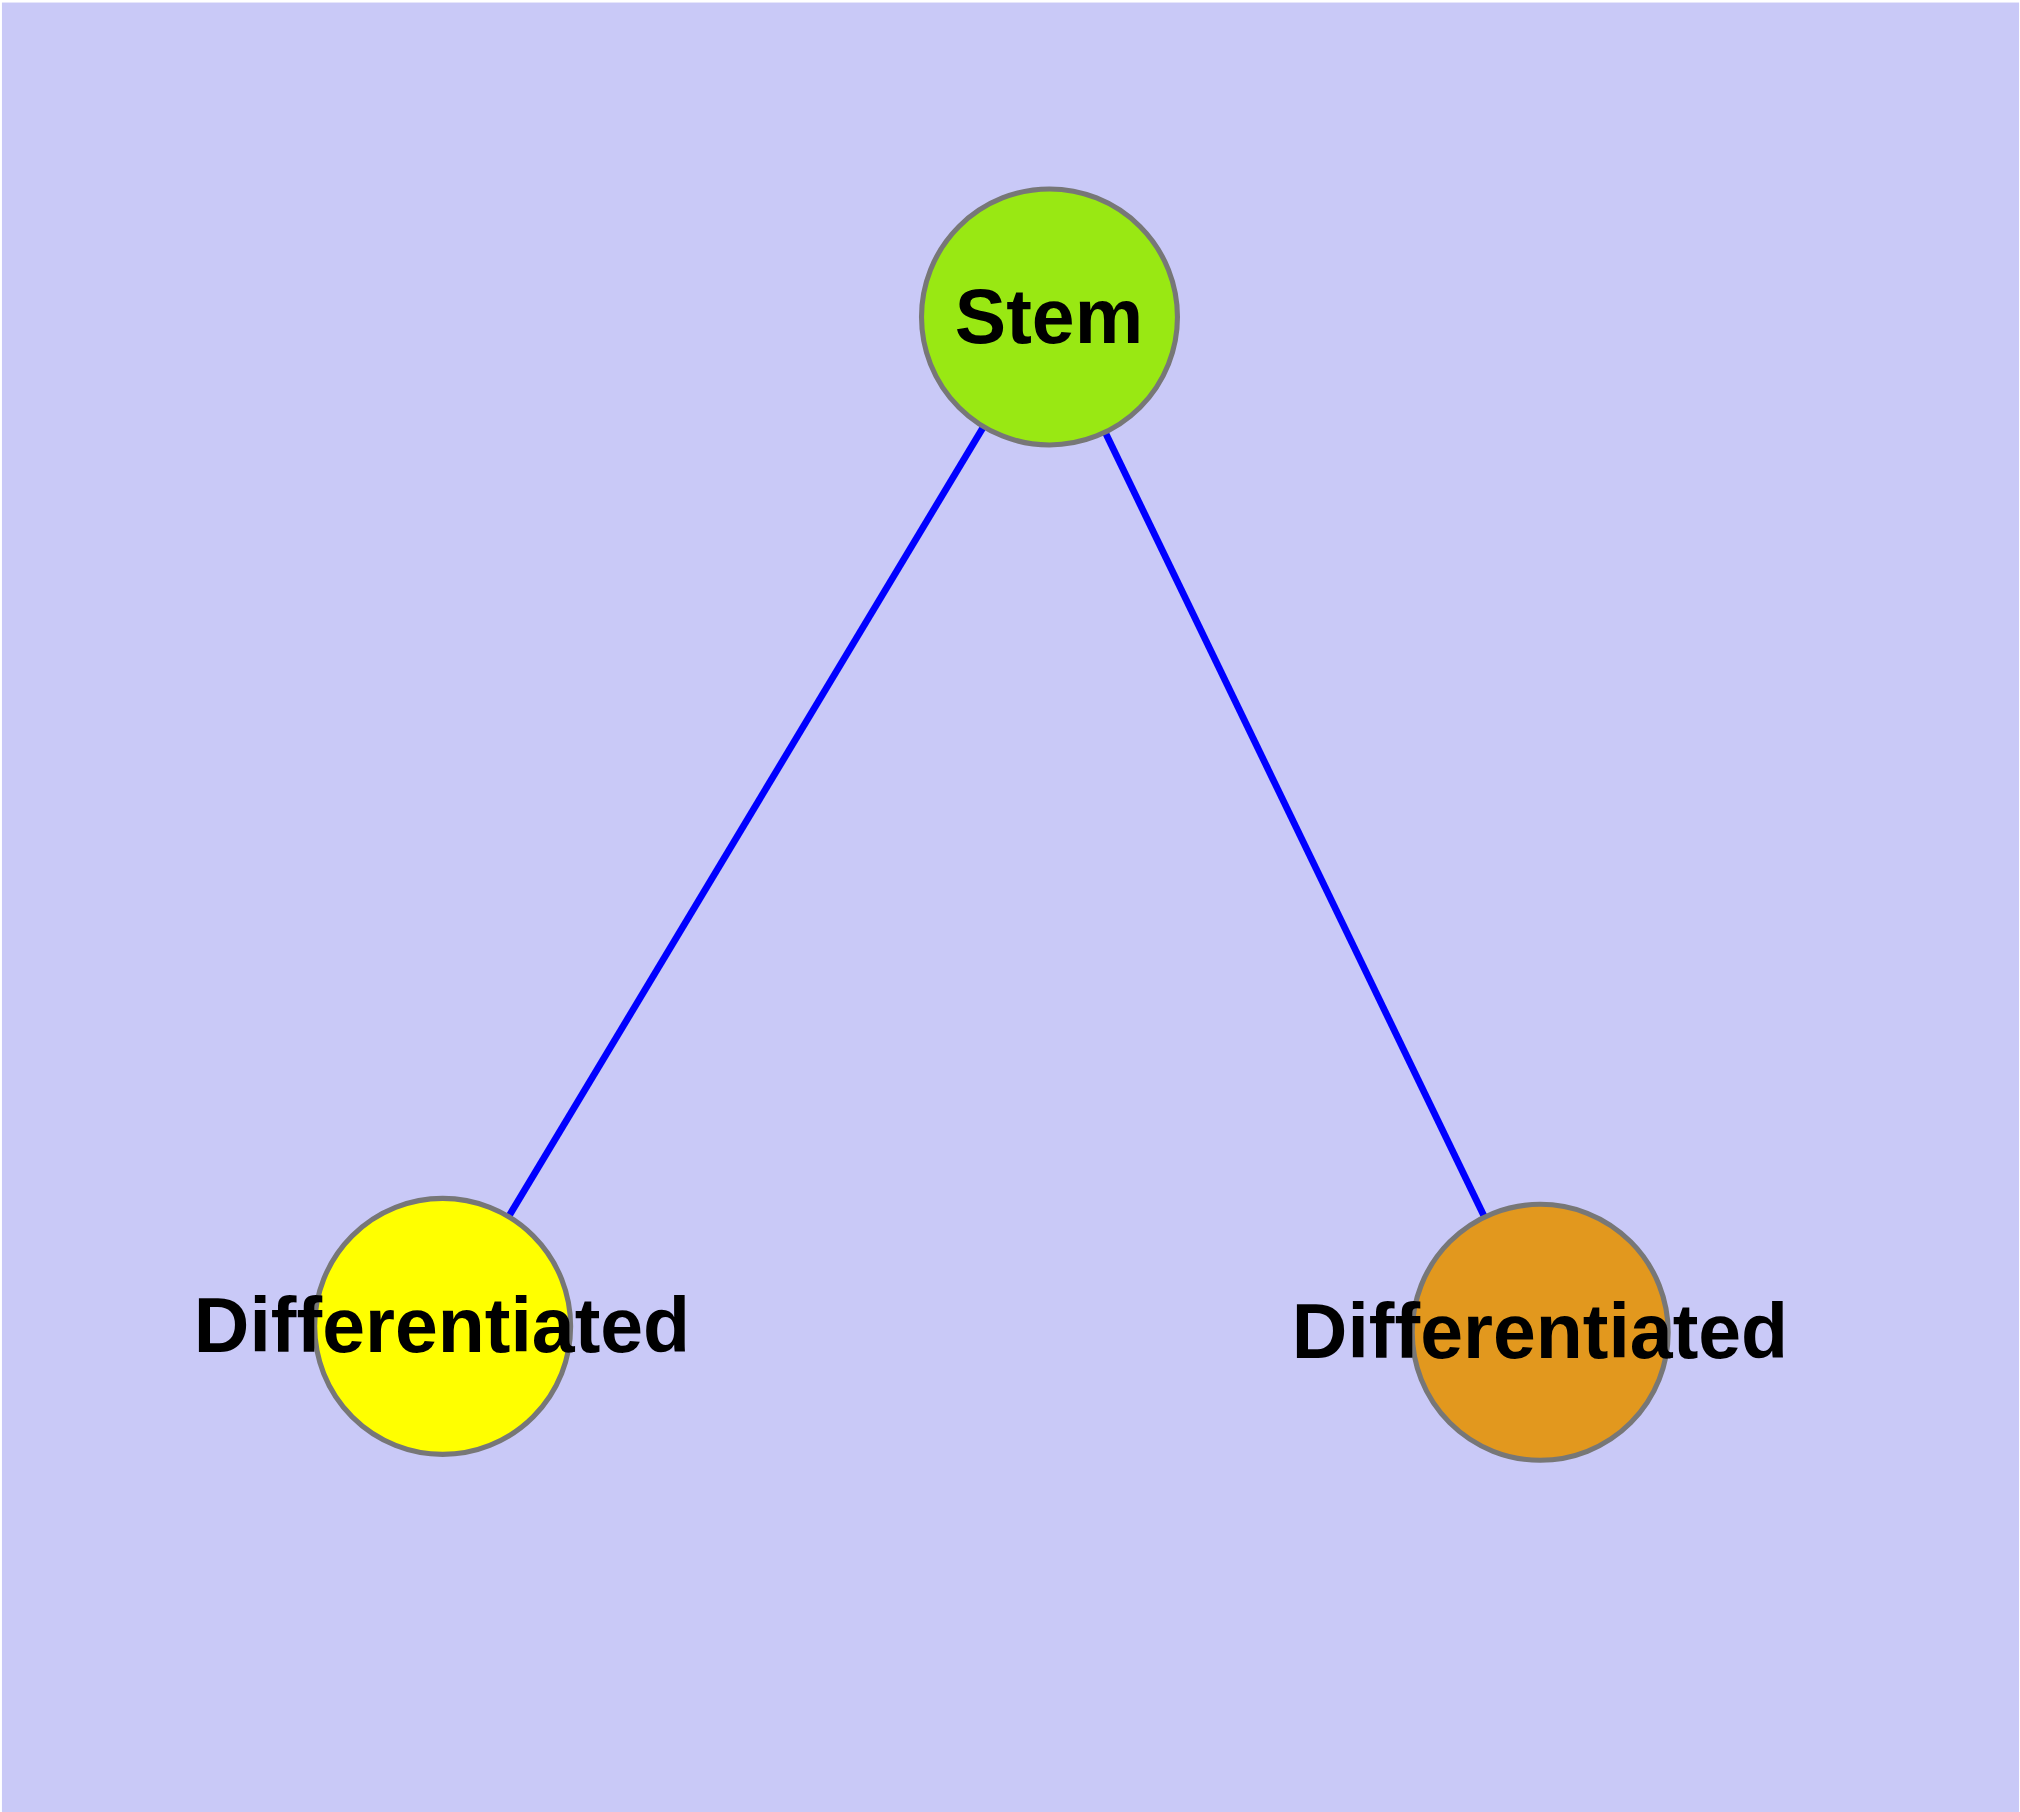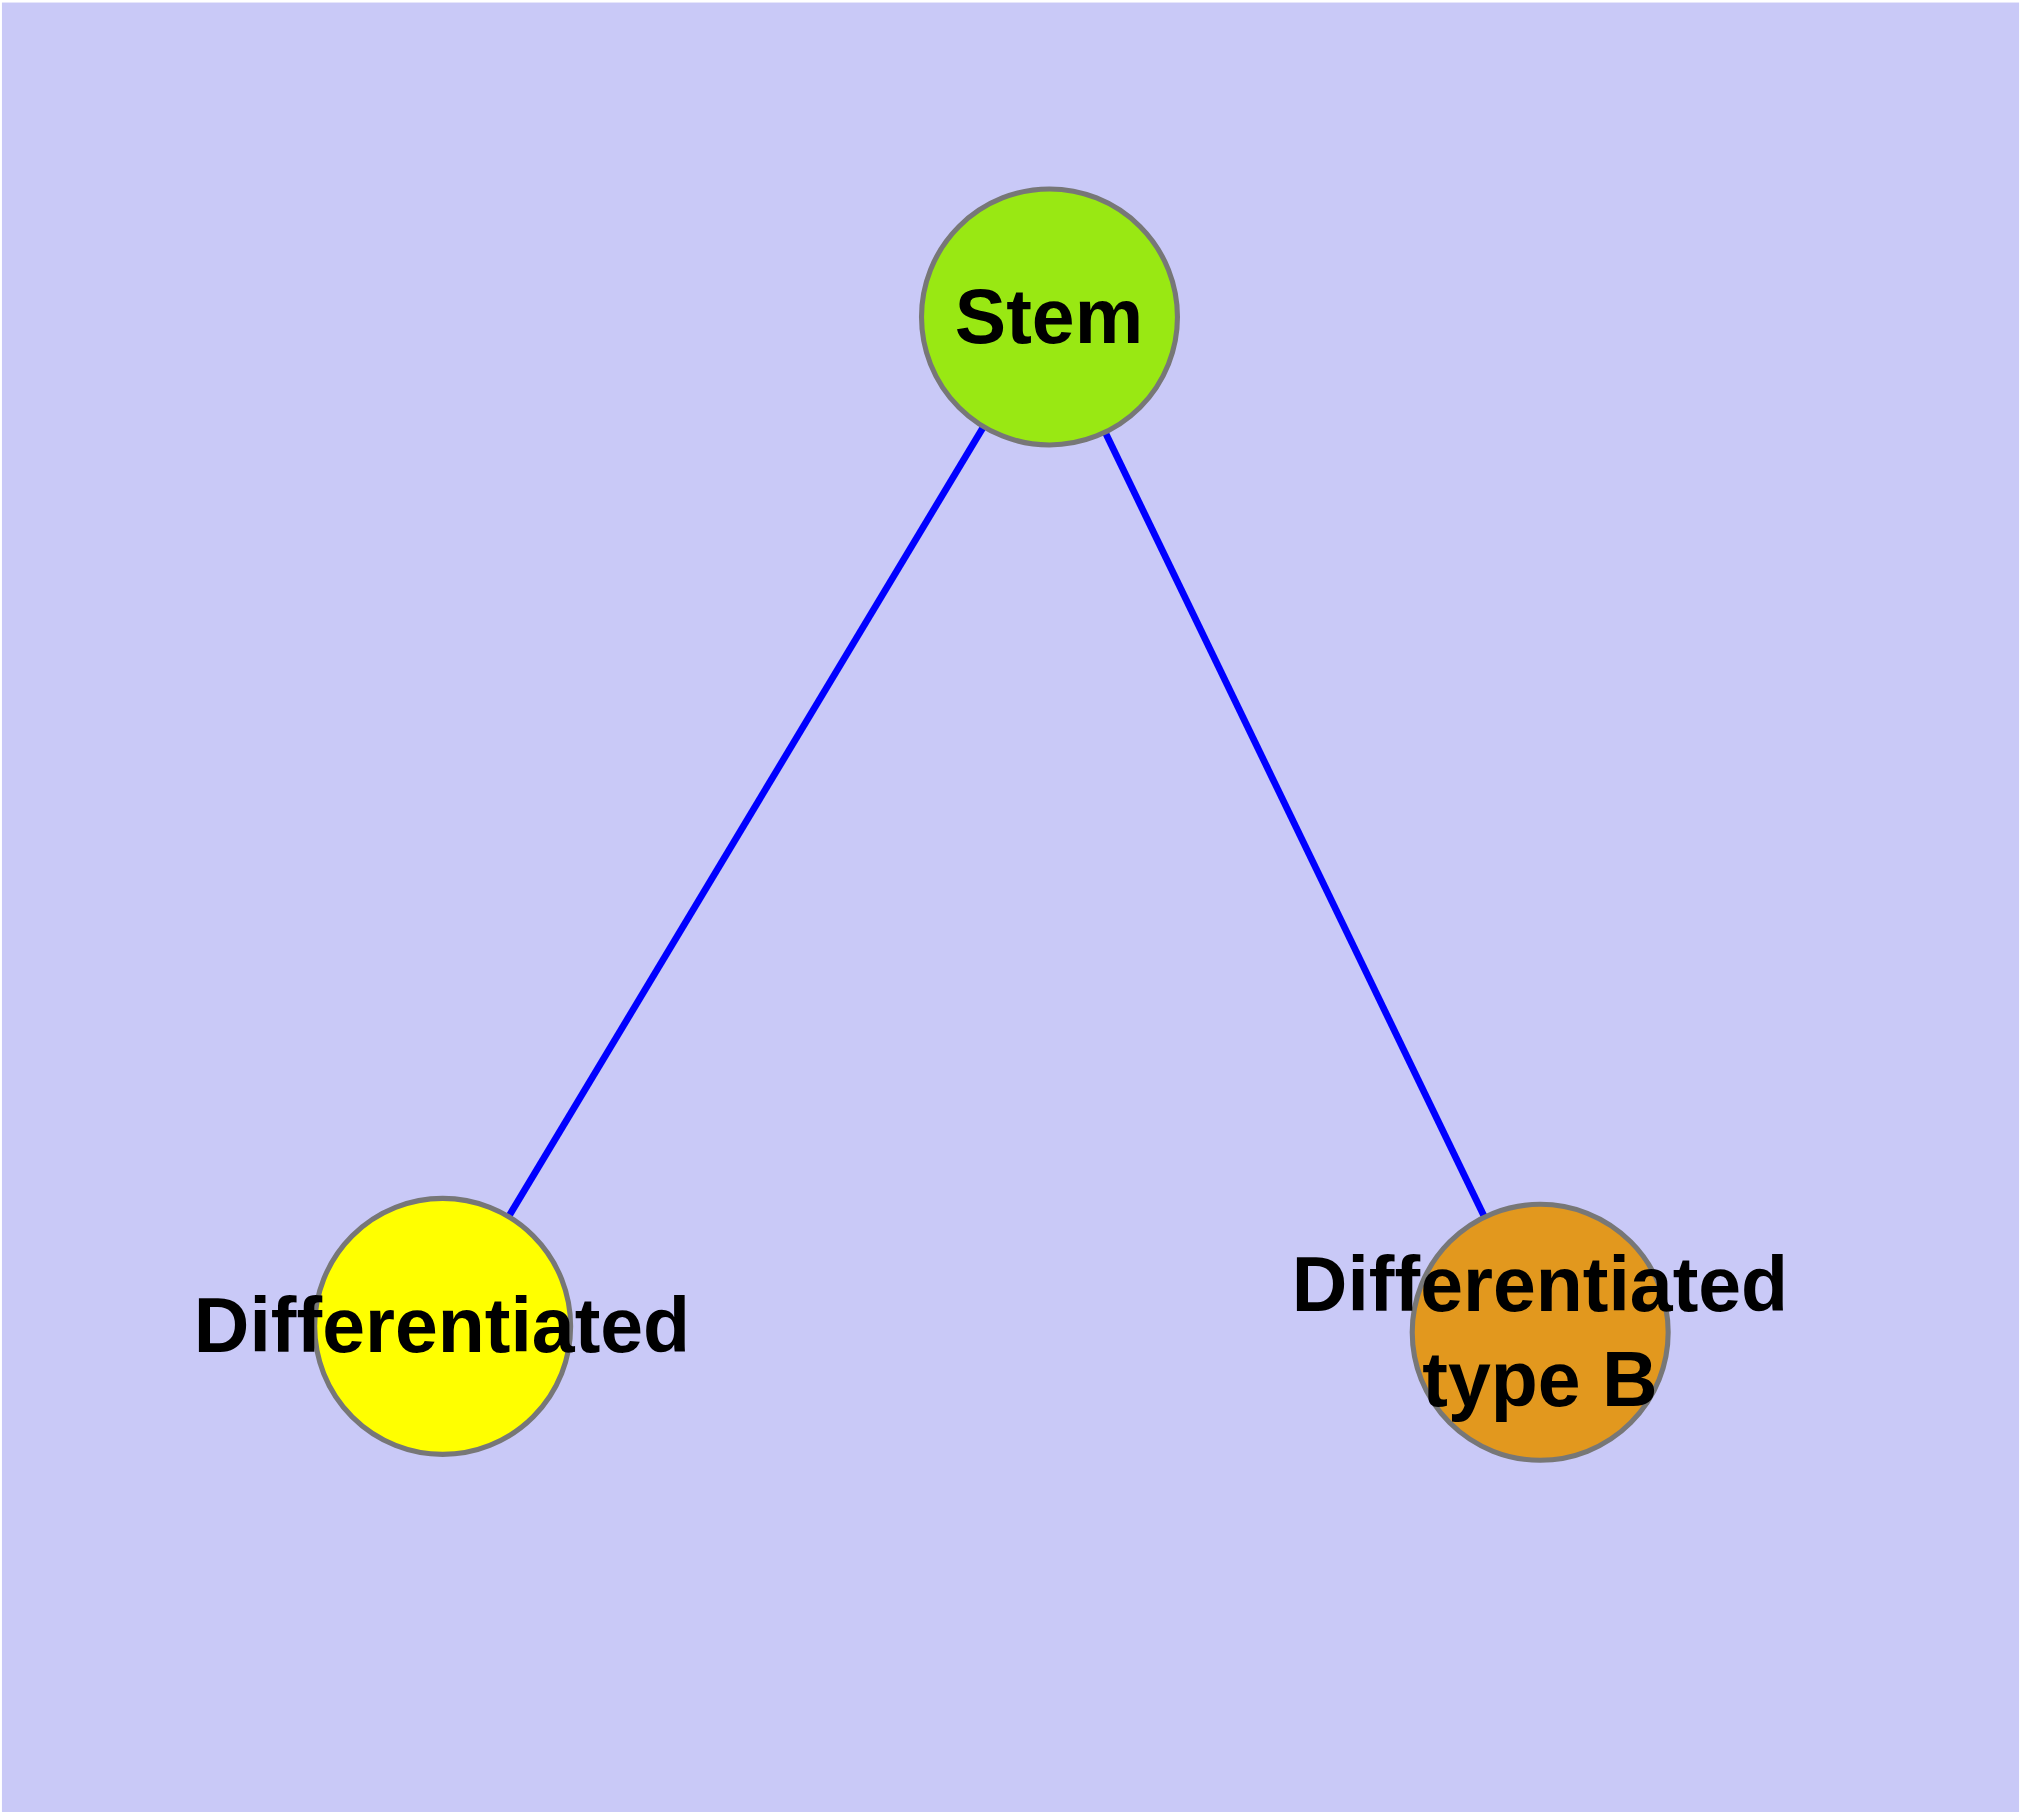--- a/index.html
+++ b/index.html
@@ -65,17 +65,16 @@
   </svg>
 
   <div class="label" style="left:1049px; top:317px;">Stem</div>
 
   <div class="label" style="left:442px; top:1326px;">
     <div>Differentiated</div>
   </div>
 
   <div class="label" style="left:1540px; top:1332px;">
     <div>Differentiated</div>
-    <div>type B</div>
   </div>
 
 </div>
 
 
 </body></html>

